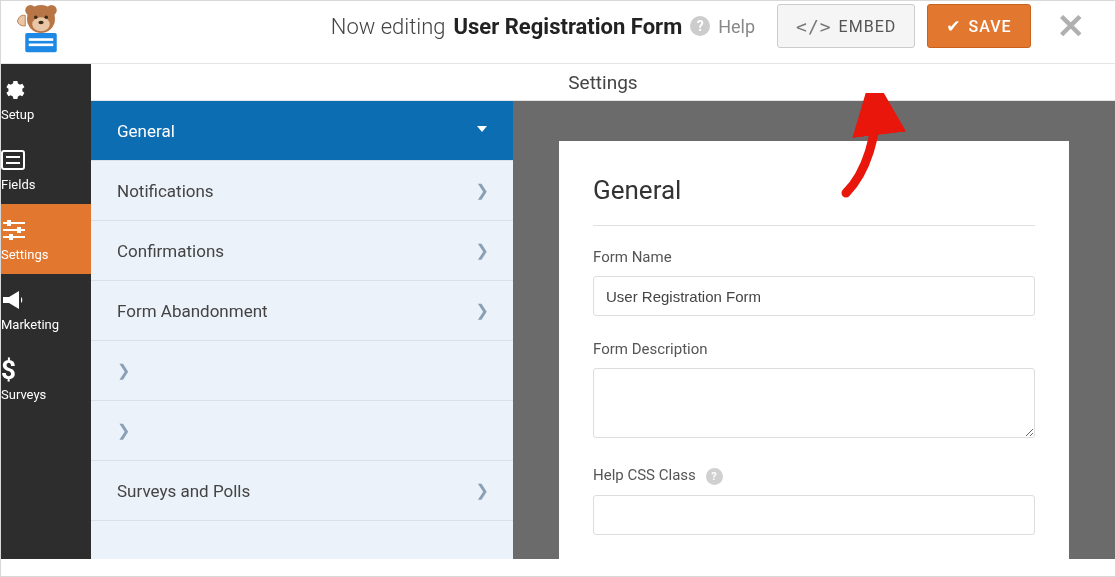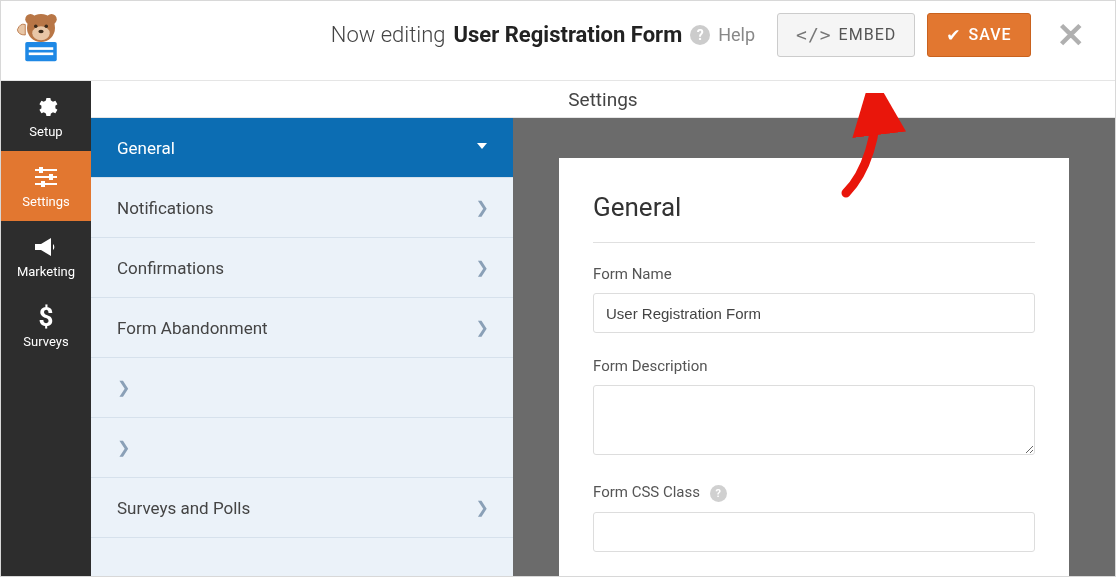--- a/index.html
+++ b/index.html
@@ -1,34 +1,34 @@
 <!DOCTYPE html>
 <html><head>
 <meta charset="utf-8">
 <style>
   * { box-sizing: border-box; margin: 0; padding: 0; }
   body { font-family: -apple-system, BlinkMacSystemFont, "Segoe UI", Roboto, Oxygen, sans-serif; background: #fff; width: 1116px; height: 577px; overflow: hidden; position: relative;}
   .frame { width: 1116px; height: 577px; border: 1px solid #d8d8d8; position: relative; background:#fff;}
-  .topbar { height: 80px; display:flex; align-items:center; padding: 0 30px 12px 0; border-bottom:1px solid #e5e5e5; }
+  .topbar { height: 63px; display:flex; align-items:center; padding: 0 30px 12px 0; border-bottom:1px solid #e5e5e5; }
   .logo { width:80px; height:80px; display:flex; align-items:center; justify-content:center; }
   .logo svg { width:56px; height:56px; }
   .center-msg { flex:1; display:flex; align-items:center; justify-content:flex-end; gap:8px; padding-right:12px; }
   .now-editing { color:#444; font-size:22px; font-weight:300; }
   .form-name-hdr { color:#222; font-size:22px; font-weight:700; }
   .help-q { width:20px; height:20px; border-radius:50%; background:#ccc; color:#fff; display:inline-flex; align-items:center; justify-content:center; font-size:14px; font-weight:bold; }
   .help-txt { color:#888; font-size:18px; margin-right:10px; }
   .btn { display:inline-flex; align-items:center; gap:7px; height:44px; padding:0 18px; border-radius:3px; font-size:16px; font-weight:400; cursor:pointer; user-select:none; }
   .btn-embed { background:#f5f5f5; border:1px solid #ccc; color:#555; letter-spacing:1px; }
   .btn-embed .code-ic { font-family: monospace; font-size:18px; color:#777; }
   .btn-save { background:#e27730; color:#fff; letter-spacing:1px; font-weight:500; border:1px solid #c9621e;}
   .btn-save .check { font-size:17px; }
   .close-x { color:#b0b0b0; font-size:34px; font-weight:bold; margin-left:26px; cursor:pointer; line-height:1;}
   .workspace { display:flex; height:calc(577px - 80px - 2px); }
   .vnav { width:90px; background:#2d2d2d; display:flex; flex-direction:column; }
-  .vnav-item { height:70px; display:flex; flex-direction:column; align-items:center; justify-content:center; color:#fff; font-size:13px; gap:4px; cursor:pointer; }
+  .vnav-item { height:70px; display:flex; flex-direction:column; justify-content:center; color:#fff; font-size:13px; gap:4px; cursor:pointer; }
   .vnav-item.active { background:#e27730; }
   .vnav-item .ic { font-size:22px; line-height:1; height:26px; display:flex; align-items:center;}
   .workspace-right { flex:1; display:flex; flex-direction:column; }
   .page-title { height:50px; display:flex; align-items:center; justify-content:center; font-size:19px; color:#444; font-weight:400; background:#fff; border-bottom:1px solid #e5e5e5;}
   .body-split { flex:1; display:flex; }
   .settings-list { width:422px; background:#ebf2f9; overflow-y:auto; position:relative;}
   .settings-list::-webkit-scrollbar { width:12px; }
   .settings-list::-webkit-scrollbar-thumb { background:#bbb; }
   .settings-list::-webkit-scrollbar-track { background:#eee; }
   .s-item { height:60px; display:flex; align-items:center; justify-content:space-between; padding:0 24px 0 26px; color:#444; font-size:17px; border-bottom:1px solid #d6e1ec; cursor:pointer; }
@@ -88,20 +88,30 @@
 
     <div class="vnav">
       <div class="vnav-item">
         <span class="ic">
           <svg width="24" height="24" viewBox="0 0 24 24" fill="#fff">
               <path d="M12 8a4 4 0 100 8 4 4 0 000-8zm9.4 4a7.9 7.9 0 00-.1-1.2l2.1-1.6-2-3.4-2.5 1a8 8 0 00-2-1.2L16.4 3h-4l-.5 2.6a8 8 0 00-2 1.2l-2.5-1-2 3.4 2.1 1.6A7.9 7.9 0 007.4 12c0 .4 0 .8.1 1.2l-2.1 1.6 2 3.4 2.5-1c.6.5 1.3.9 2 1.2l.5 2.6h4l.5-2.6c.7-.3 1.4-.7 2-1.2l2.5 1 2-3.4-2.1-1.6c.1-.4.1-.8.1-1.2z"></path>
             </svg>
         </span>
         <span>Setup</span>
       </div>
+      <div class="vnav-item">
+        <span class="ic">
+          <svg width="24" height="20" viewBox="0 0 24 20" fill="#fff">
+              <rect x="1" y="1" width="22" height="18" rx="2" fill="none" stroke="#fff" stroke-width="2"></rect>
+              <rect x="5" y="6" width="14" height="2"></rect>
+              <rect x="5" y="12" width="14" height="2"></rect>
+            </svg>
+        </span>
+        <span>Fields</span>
+      </div>
       <div class="vnav-item active">
         <span class="ic">
           <svg width="26" height="22" viewBox="0 0 26 22" fill="#fff">
               <rect x="2" y="3" width="22" height="2"></rect>
               <rect x="2" y="10" width="22" height="2"></rect>
               <rect x="2" y="17" width="22" height="2"></rect>
               <rect x="6" y="1" width="4" height="6"></rect>
               <rect x="16" y="8" width="4" height="6"></rect>
               <rect x="8" y="15" width="4" height="6"></rect>
             </svg>
@@ -165,21 +175,21 @@
             <div class="fld">
               <label>Form Name</label>
               <input type="text" value="User Registration Form" style="">
             </div>
             <div class="fld">
               <label>Form Description</label>
               <textarea style=""></textarea>
             </div>
             <div class="fld">
               <label>
-                <span>Form CSS Class</span>
+                <span>Help CSS Class</span>
                 <span class="q-ic">?</span>
               </label>
               <input type="text" value="" style="">
             </div>
           </div>
         </div>
       </div>
     </div>
   </div>
 

